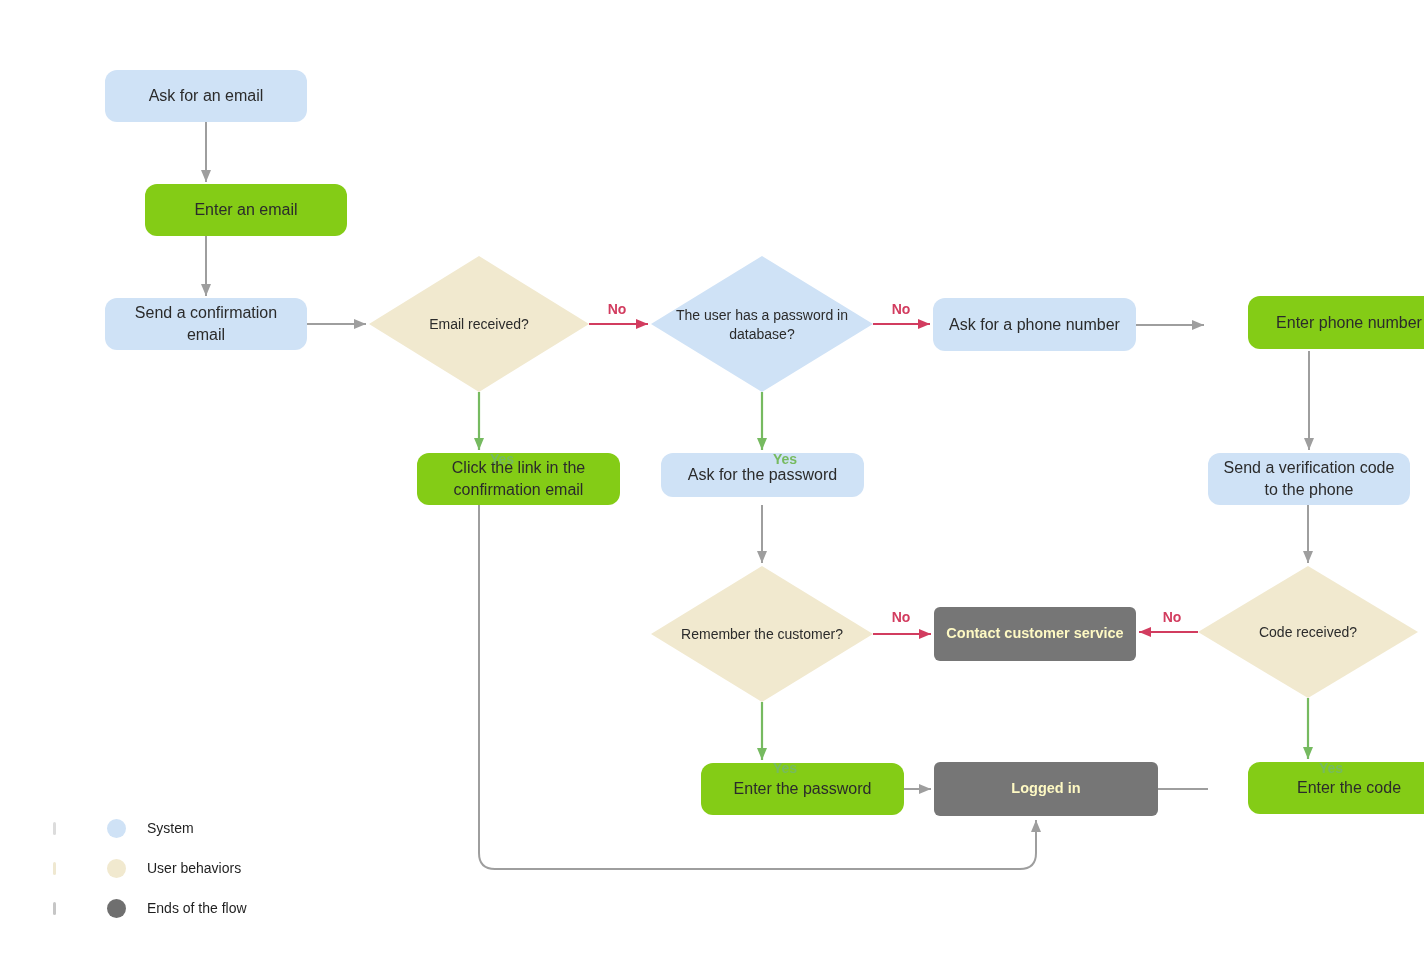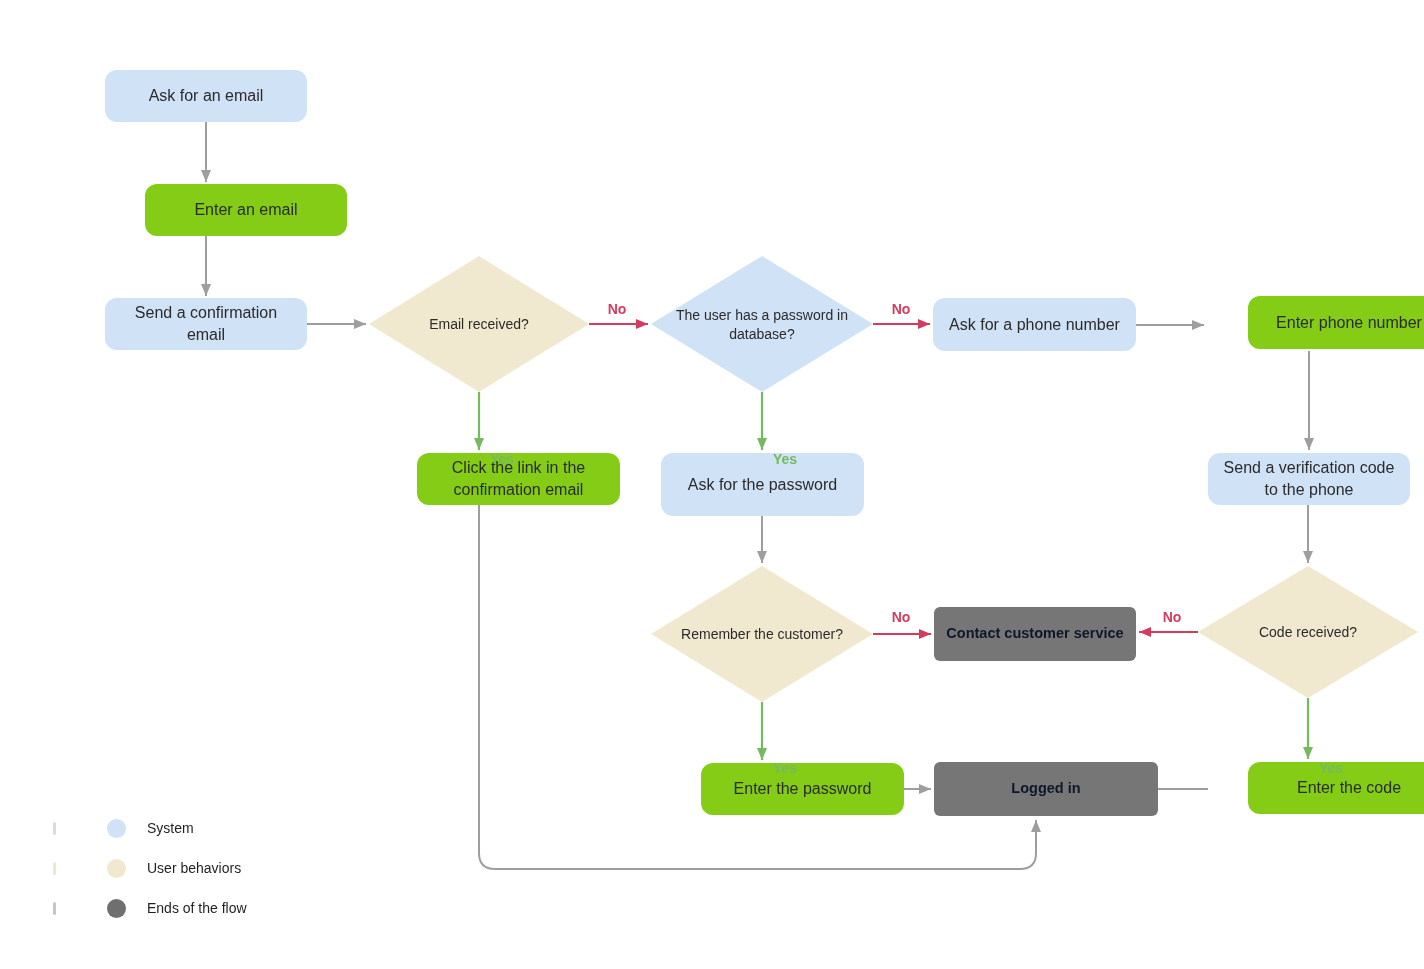--- a/index.html
+++ b/index.html
@@ -27,21 +27,21 @@
     line-height: 1.35;
     color: #2b2b2b;
     border-radius: 12px;
     box-sizing: border-box;
     padding: 4px 12px;
   }
   .node.system { background: #cfe2f6; }
   .node.user   { background: #84cc16; margin-left: 40px; }
   .node.end {
     background: #767676;
-    color: #0f172a;
+    color: #fef9c3;
     font-weight: 600;
     font-size: 14.5px;
     border-radius: 6px;
   }
   .diamond-label {
     position: absolute;
     transform: translate(-50%, -50%);
     text-align: center;
     font-size: 14px;
     line-height: 1.35;
@@ -125,21 +125,21 @@
     <path d="M762,702 L762,760" stroke="#76ba60" stroke-width="2.2" fill="none" marker-end="url(#mGreen)"></path>
     <path d="M1308,698 L1308,759" stroke="#76ba60" stroke-width="2.2" fill="none" marker-end="url(#mGreen)"></path>
   </svg>
 
   <div class="node system" style="left:105px;top:70px;width:202px;height:52px">Ask for an email</div>
   <div class="node user" style="left:105px;top:184px;width:202px;height:52px">Enter an email</div>
   <div class="node system" style="left:105px;top:298px;width:202px;height:52px">Send a confirmation email</div>
   <div class="node system" style="left:933px;top:298px;width:203px;height:53px">Ask for a phone number</div>
   <div class="node user" style="left:1208px;top:296px;width:202px;height:53px">Enter phone number</div>
   <div class="node user" style="left:377px;top:453px;width:203px;height:52px">Click the link in the confirmation email</div>
-  <div class="node system" style="left:661px;top:453px;width:203px;height:63px">Ask for the password</div>
+  <div class="node system" style="left:661px;top:453px;width:203px;height:44px">Ask for the password</div>
   <div class="node system" style="left:1208px;top:453px;width:202px;height:52px">Send a verification code to the phone</div>
   <div class="node end" style="left:934px;top:607px;width:202px;height:54px">Contact customer service</div>
   <div class="node user" style="left:661px;top:763px;width:203px;height:52px">Enter the password</div>
   <div class="node end" style="left:934px;top:762px;width:224px;height:54px">Logged in</div>
   <div class="node user" style="left:1208px;top:762px;width:202px;height:52px">Enter the code</div>
 
   <div class="diamond-label" style="left:479px;top:324px;width:170px">Email received?</div>
   <div class="diamond-label" style="left:762px;top:325px;width:195px">The user has a password in database?</div>
   <div class="diamond-label" style="left:762px;top:634px;width:195px">Remember the customer?</div>
   <div class="diamond-label" style="left:1308px;top:632px;width:170px">Code received?</div>

